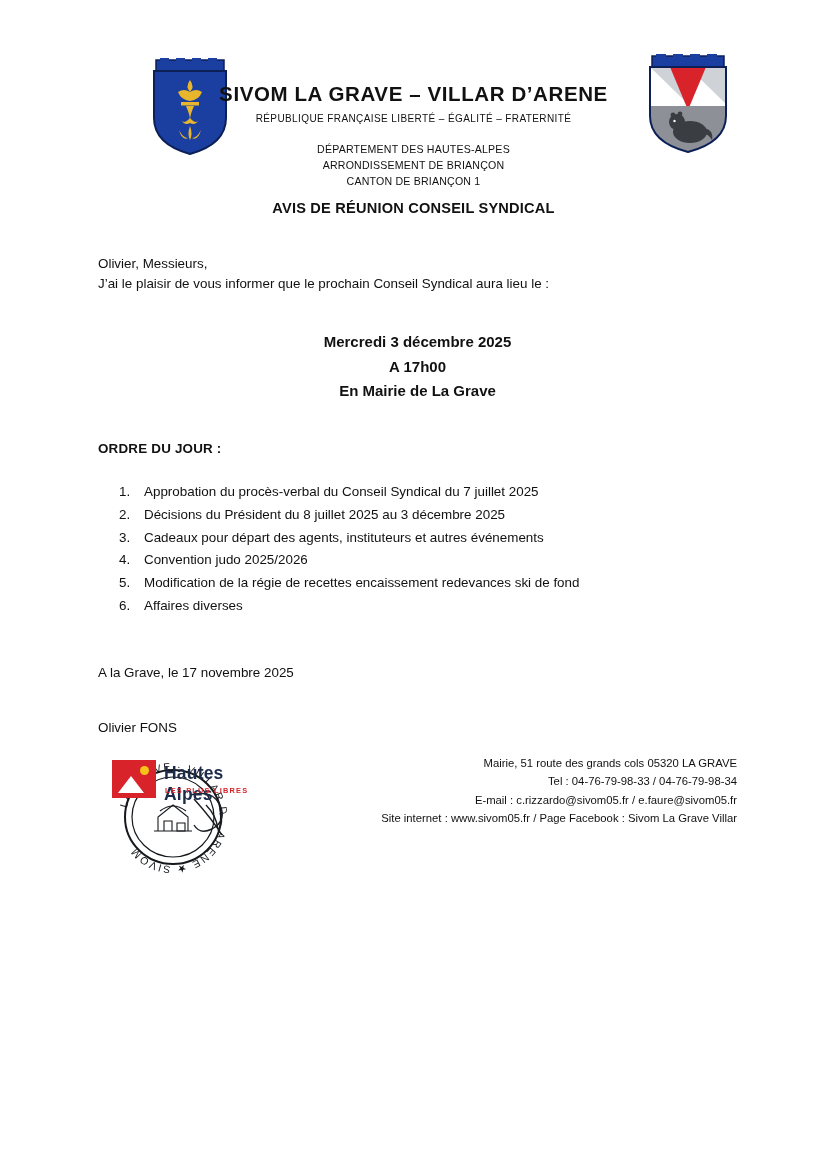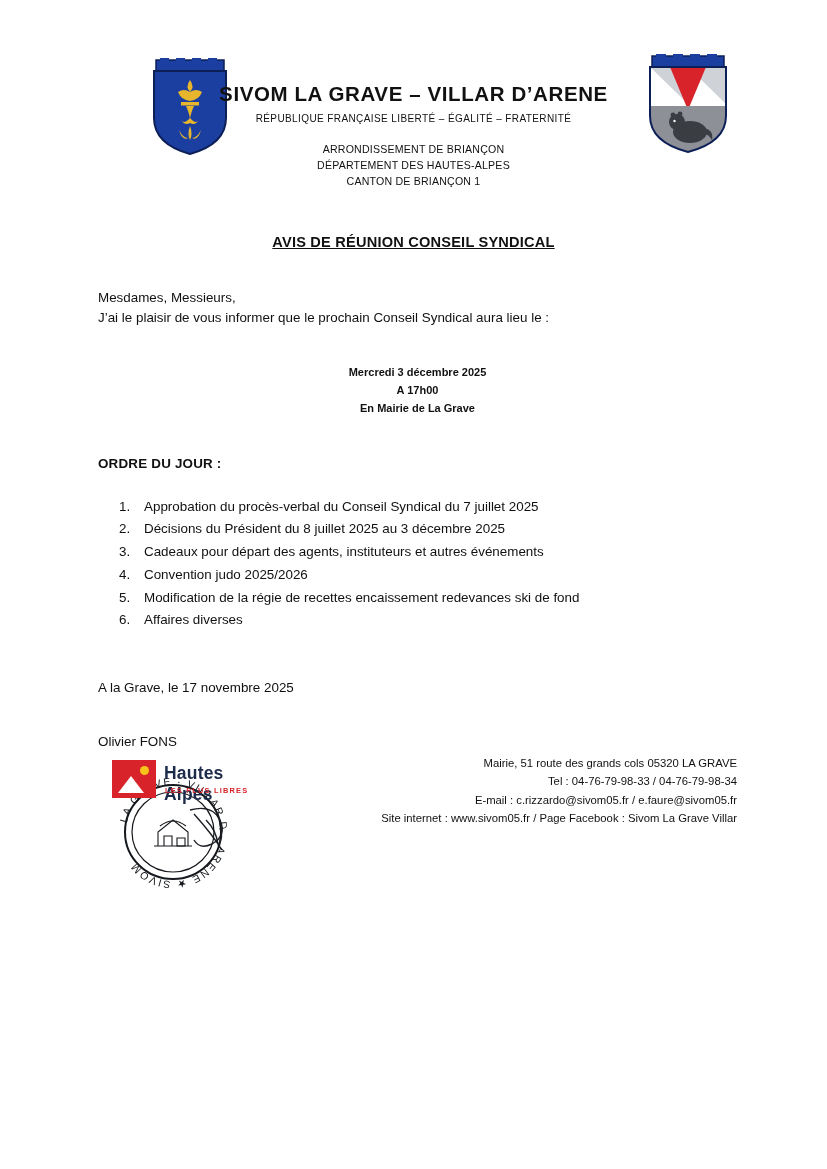--- a/index.html
+++ b/index.html
@@ -67,44 +67,42 @@
     right: 0;
     top: 142px;
     text-align: center;
     font-size: 10.6px;
     line-height: 1.5;
     letter-spacing: 0.2px;
   }
 
   
   .doc-title {
-    margin-top: 34px;
     text-align: center;
     font-size: 14.6px;
     font-weight: bold;
     letter-spacing: 0.2px;
-    text-decoration: underline;
   }
   .content {
     margin-top: 38px;
     padding-left: 98px;
     padding-right: 90px;
     font-size: 13.4px;
     line-height: 1.5;
   }
   .salutation {
     margin-bottom: 0;
   }
   .intro {
   }
   .meeting-block {
     margin-top: 36px;
     text-align: center;
     font-weight: bold;
-    font-size: 11px;
+    font-size: 15px;
     line-height: 1.62;
   }
   .agenda-title {
     margin-top: 36px;
     font-weight: bold;
     font-size: 13.4px;
     letter-spacing: 0.2px;
   }
   ol.agenda {
     margin: 22px 0 0 0;
@@ -270,30 +268,30 @@
         <path d="M6 13 L82 13 L82 62 Q82 88 44 98 Q6 88 6 62 Z" fill="none" stroke="#0d1f57" stroke-width="2"></path>
       </g>
     </svg>
 
     <div class="header-text">
       <div class="org-title">SIVOM LA GRAVE – VILLAR D’ARENE</div>
       <div class="org-sub">RÉPUBLIQUE FRANÇAISE    LIBERTÉ – ÉGALITÉ – FRATERNITÉ</div>
     </div>
 
     <div class="admin-lines">
+      <div>DÉPARTEMENT DES HAUTES-ALPES</div>
       <div>ARRONDISSEMENT DE BRIANÇON</div>
-      <div>DÉPARTEMENT DES HAUTES-ALPES</div>
       <div>CANTON DE BRIANÇON 1</div>
     </div>
   </div>
 
   <div class="doc-title">AVIS DE RÉUNION CONSEIL SYNDICAL</div>
 
   <div class="content">
-    <div class="salutation">Mesdames, Messieurs,</div>
+    <div class="salutation">Olivier, Messieurs,</div>
     <div class="intro">J’ai le plaisir de vous informer que le prochain Conseil Syndical aura lieu le :</div>
 
     <div class="meeting-block">
       <div>Mercredi 3 décembre 2025</div>
       <div>A 17h00</div>
       <div>En Mairie de La Grave</div>
     </div>
 
     <div class="agenda-title">ORDRE DU JOUR :</div>
 

